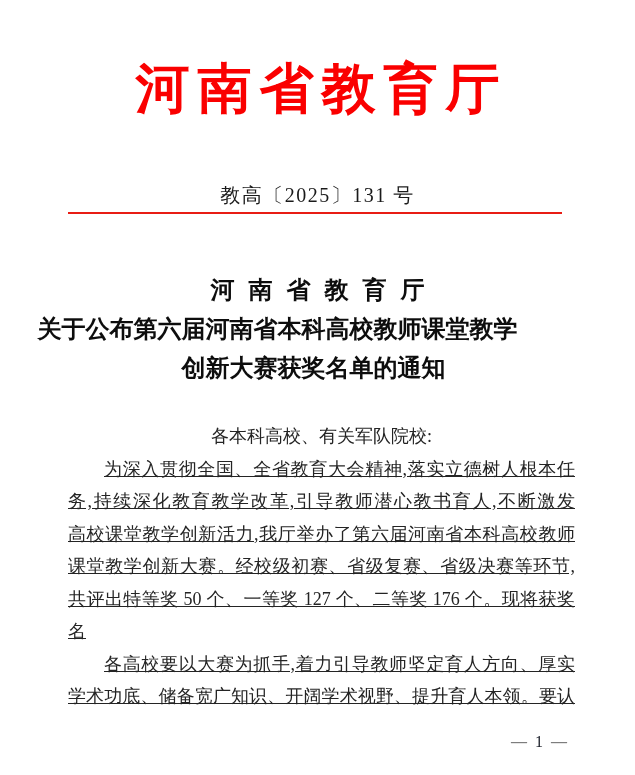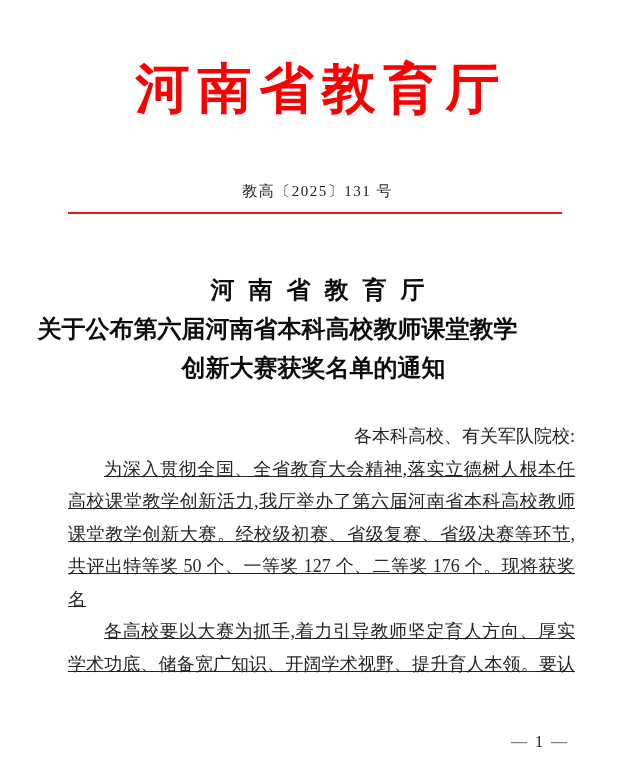--- a/index.html
+++ b/index.html
@@ -33,21 +33,21 @@
     line-height: 78px;
     white-space: nowrap;
   }
   
   .doc-number {
     position: absolute;
     top: 182px;
     left: 0;
     width: 635px;
     text-align: center;
-    font-size: 15px;
+    font-size: 20px;
     letter-spacing: 1.5px;
     color: #1a1a1a;
   }
   
   .red-divider {
     position: absolute;
     top: 212px;
     left: 68px;
     width: 494px;
     height: 2px;
@@ -92,21 +92,21 @@
   .body-text {
     position: absolute;
     top: 420px;
     left: 68px;
     width: 507px;
     font-size: 18px;
     line-height: 32.5px;
     color: #242424;
   }
   .body-line {
-    text-align: right;
+    text-align: center;
     white-space: nowrap;
   }
   .body-line.justify {
     white-space: normal;
     text-align: justify;
     text-align-last: justify;
     text-decoration: underline;
   }
   .body-line.indent {
     padding-left: 36px;
@@ -144,20 +144,21 @@
 
   <div class="notice-org">河南省教育厅</div>
 
   <div class="notice-title-1">关于公布第六届河南省本科高校教师课堂教学</div>
 
   <div class="notice-title-2">创新大赛获奖名单的通知</div>
 
   <div class="body-text">
     <div class="body-line">各本科高校、有关军队院校:</div>
     <div class="body-line justify indent">为深入贯彻全国、全省教育大会精神,落实立德树人根本任</div>
+    <div class="body-line justify">务,持续深化教育教学改革,引导教师潜心教书育人,不断激发</div>
     <div class="body-line justify">高校课堂教学创新活力,我厅举办了第六届河南省本科高校教师</div>
     <div class="body-line justify">课堂教学创新大赛。经校级初赛、省级复赛、省级决赛等环节,</div>
     <div class="body-line justify">共评出特等奖 50 个、一等奖 127 个、二等奖 176 个。现将获奖名</div>
     <div class="body-line justify indent">各高校要以大赛为抓手,着力引导教师坚定育人方向、厚实</div>
     <div class="body-line justify">学术功底、储备宽广知识、开阔学术视野、提升育人本领。要认</div>
   </div>
 
   <div class="footer">
     <span class="dash">—</span><span class="num">1</span><span class="dash">—</span>
   </div>

